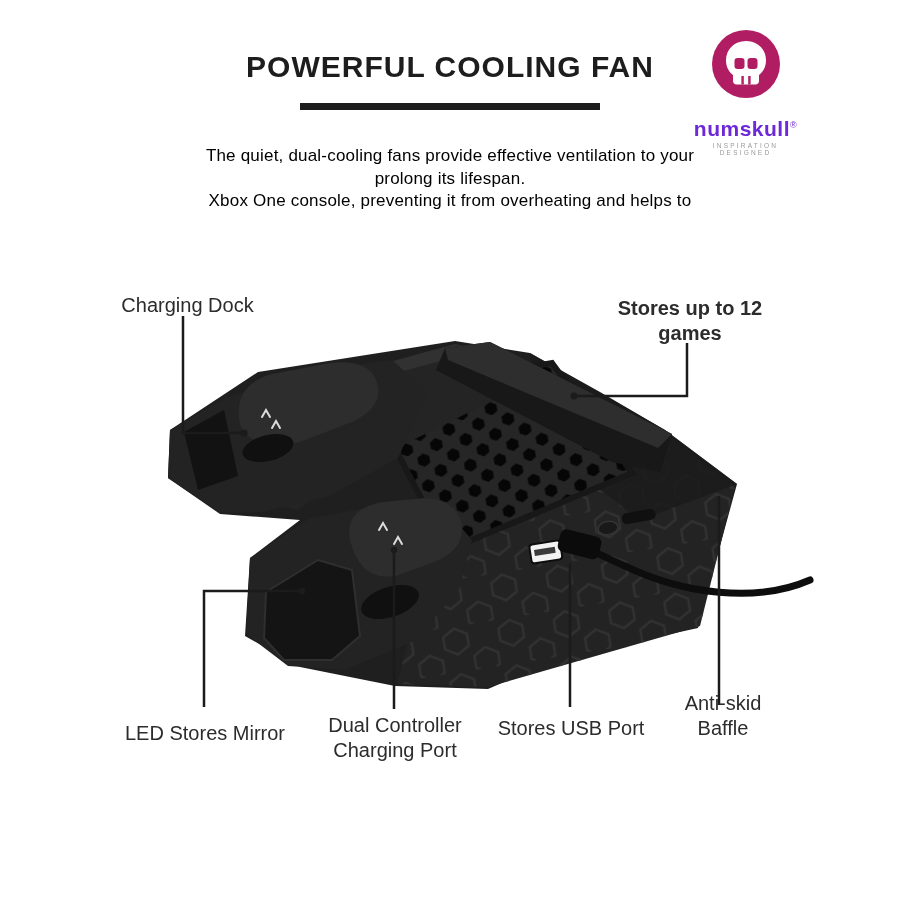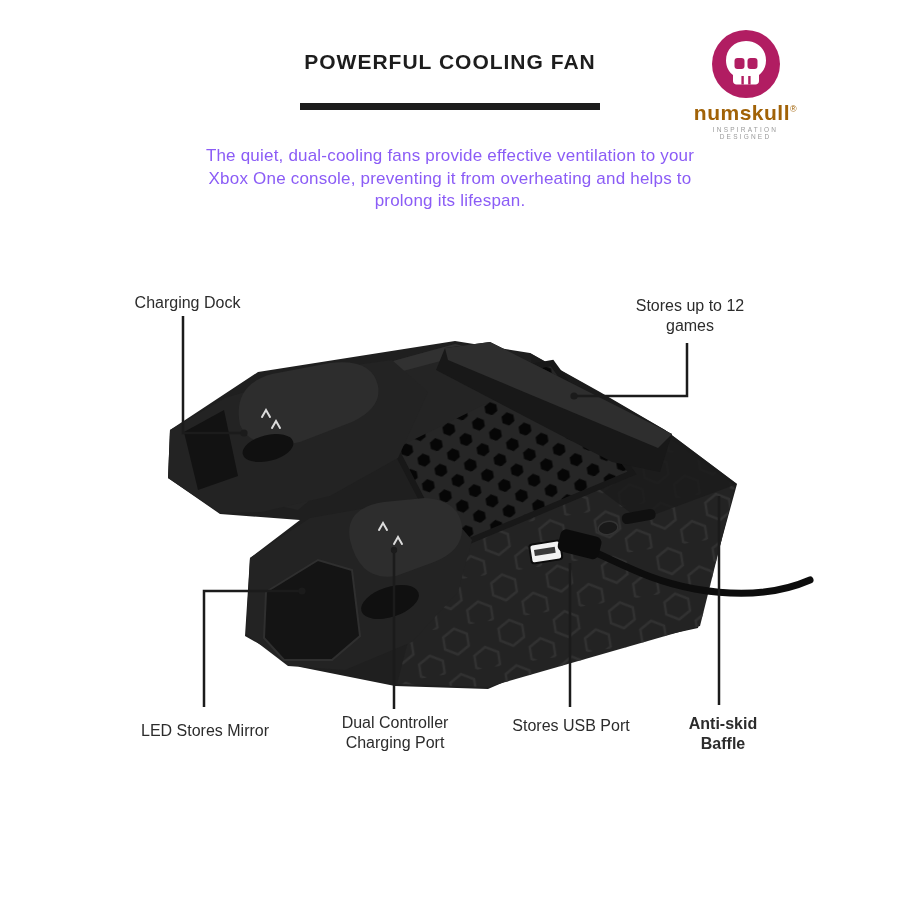--- a/index.html
+++ b/index.html
@@ -4,51 +4,51 @@
 <style>
   html,body{margin:0;padding:0;}
   body{
     width:900px;height:900px;position:relative;background:#ffffff;
     font-family:"Liberation Sans", sans-serif;overflow:hidden;
   }
   .abs{position:absolute;}
   
   .title{
     left:0;top:50px;width:900px;text-align:center;
-    font-size:21px;font-weight:800;letter-spacing:1px;color:#1d1d1d;
+    font-size:30px;font-weight:800;letter-spacing:1px;color:#1d1d1d;
   }
   .title-underline{
     left:300px;top:103px;width:300px;height:7px;background:#1d1d1d;
   }
   
   .logo{left:693px;top:28px;width:105px;text-align:center;}
   .logo svg{display:block;margin:0 auto;}
   .logo-word{
-    font-size:21px;font-weight:700;color:#a16207;letter-spacing:0.5px;
-    line-height:1;margin-top:2px;
+    font-size:21px;font-weight:700;color:#6d28d9;letter-spacing:0.5px;
+    line-height:1;margin-top:18px;
   }
   .logo-word sup{font-size:9px;font-weight:400;}
   .logo-tagline{
     font-size:6.5px;color:#9a9a9a;letter-spacing:2.2px;margin-top:3px;
   }
   
   .description{
     left:170px;top:145px;width:560px;text-align:center;
-    font-size:17px;line-height:1.33;color:#8b5cf6;letter-spacing:0.2px;
+    font-size:17px;line-height:1.33;color:#000000;letter-spacing:0.2px;
   }
   
   .callout-label{
-    text-align:center;font-size:16px;line-height:1.25;color:#2c2c2c;
+    text-align:center;font-size:20px;line-height:1.25;color:#2c2c2c;
   }
   .lbl-charging{left:110px;top:293px;width:155px;}
-  .lbl-stores{left:615px;top:296px;width:150px;}
+  .lbl-stores{left:615px;top:296px;width:150px;font-weight:bold;}
   .lbl-led{left:115px;top:721px;width:180px;}
   .lbl-dual{left:320px;top:713px;width:150px;}
   .lbl-usb{left:496px;top:716px;width:150px;}
-  .lbl-antiskid{left:673px;top:714px;width:100px;font-weight:bold;}
+  .lbl-antiskid{left:673px;top:691px;width:100px;}
   .scene{left:0;top:0;}
 </style>
 </head>
 <body>
 
 <div class="abs title">POWERFUL COOLING FAN</div>
 <div class="abs title-underline"></div>
 
 <div class="abs logo">
   <svg width="72" height="72" viewBox="0 0 72 72">
@@ -58,22 +58,22 @@
     <rect x="37.5" y="30" width="10" height="11" rx="3" fill="#b11d62"></rect>
     <rect x="31.4" y="48" width="2.4" height="8.5" fill="#b11d62"></rect>
     <rect x="38.2" y="48" width="2.4" height="8.5" fill="#b11d62"></rect>
   </svg>
   <div class="logo-word"><span>numskull</span><sup>®</sup></div>
   <div class="logo-tagline">INSPIRATION DESIGNED</div>
 </div>
 
 <div class="abs description">
   <div>The quiet, dual-cooling fans provide effective ventilation to your</div>
+  <div>prolong its lifespan.</div>
   <div>Xbox One console, preventing it from overheating and helps to</div>
-  <div>prolong its lifespan.</div>
 </div>
 
 <svg class="abs scene" width="900" height="900" viewBox="0 0 900 900">
   <defs>
     <pattern id="hexmesh" width="30" height="26" patternUnits="userSpaceOnUse" patternTransform="rotate(-10 0 0)">
       <rect width="30" height="26" fill="#262626"></rect>
       <path d="M7.5,0 L13.5,3.5 L13.5,10 L7.5,13.5 L1.5,10 L1.5,3.5 Z" fill="#060606"></path>
       <path d="M22.5,13 L28.5,16.5 L28.5,23 L22.5,26.5 L16.5,23 L16.5,16.5 Z" fill="#060606"></path>
     </pattern>
     <pattern id="hexline" width="56" height="46" patternUnits="userSpaceOnUse" patternTransform="rotate(-9 0 0)">

